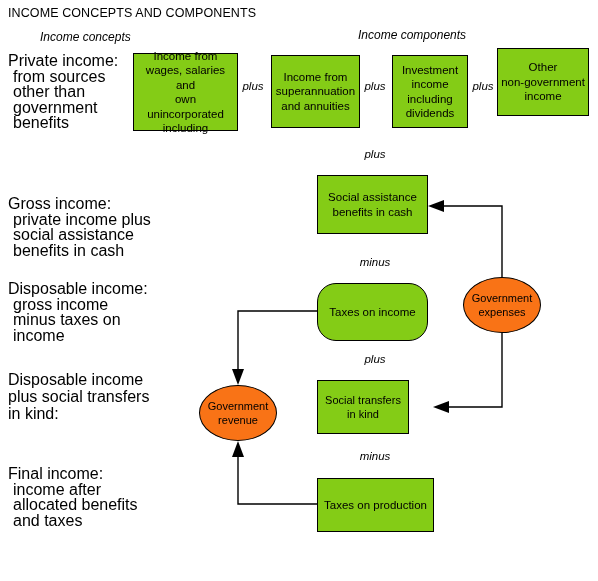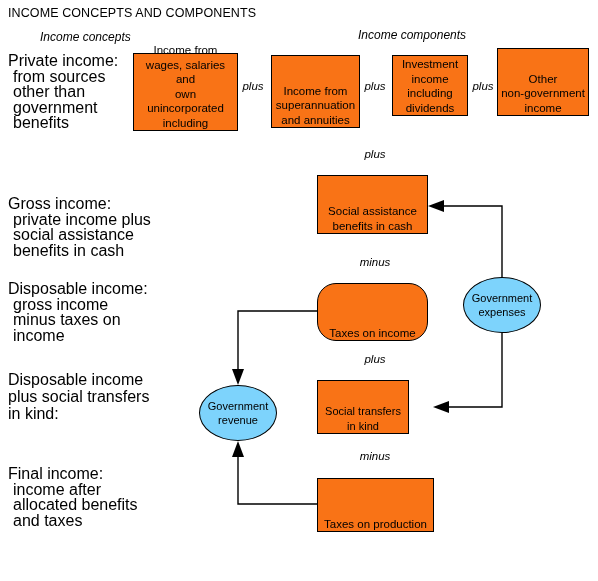--- a/index.html
+++ b/index.html
@@ -34,34 +34,34 @@
     font-size: 16px;
     line-height: 15.5px;
     white-space: nowrap;
   }
   .concept .lead { display: block; }
   .concept .sub { display: block; padding-left: 5px; }
   .concept.wide .sub { padding-left: 0px; }
 
   .box {
     border: 1px solid #000000;
-    background: #f97316;
+    background: #84cc16;
     box-sizing: border-box;
     display: flex;
-    align-items: flex-end;
+    align-items: center;
     justify-content: center;
     text-align: center;
     font-size: 11.5px;
     line-height: 14.5px;
   }
   .box span { display: block; padding: 0 1px; }
 
   .ellipse {
     border: 1px solid #000000;
-    background: #7dd3fc;
+    background: #f97316;
     border-radius: 50%;
     box-sizing: border-box;
     display: flex;
     align-items: center;
     justify-content: center;
     text-align: center;
     font-size: 11px;
     line-height: 14px;
   }
 
@@ -139,21 +139,21 @@
   <div class="abs box" style="left:271px; top:55px; width:89px; height:73px;">
     <span>
       <span>Income from</span>
       <span>superannuation</span>
       <span>and annuities</span>
     </span>
   </div>
 
   <div class="abs op" style="left:361px; top:80px; width:28px;">plus</div>
 
-  <div class="abs box" style="left:392px; top:55px; width:76px; height:61px;">
+  <div class="abs box" style="left:392px; top:55px; width:76px; height:73px;">
     <span>
       <span>Investment</span>
       <span>income</span>
       <span>including</span>
       <span>dividends</span>
     </span>
   </div>
 
   <div class="abs op" style="left:469px; top:80px; width:28px;">plus</div>
 

